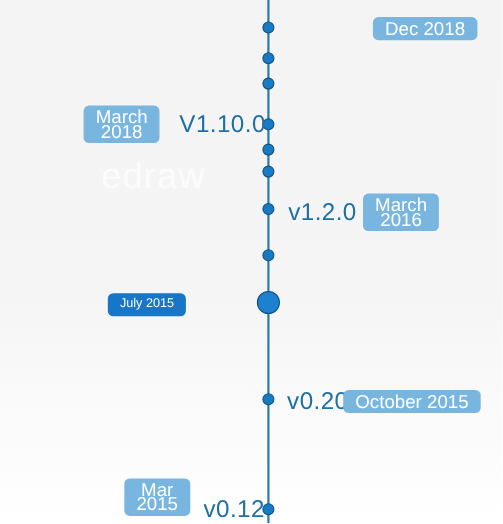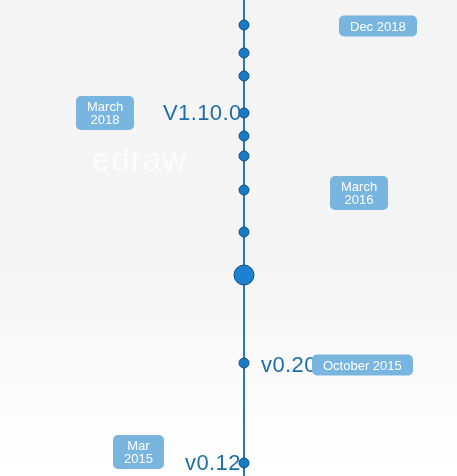--- a/index.html
+++ b/index.html
@@ -77,21 +77,21 @@
     font-family: "Liberation Sans", sans-serif;
   }
   .version-label.right { }
   .version-label.left  { text-align: left; }
 
   .date-badge {
     position: absolute;
     background: #78b6e0;
     color: #ffffff;
     border-radius: 5px;
-    font-size: 13px;
+    font-size: 17px;
     line-height: 13px;
     text-align: center;
     padding: 4px 11px;
     white-space: pre-line;
     transform: translateY(-50%);
     box-sizing: border-box;
     font-family: "Liberation Sans", sans-serif;
   }
   .date-badge.dark {
     background: #1776c8;
@@ -115,24 +115,26 @@
 
   <div class="node small" style="top:25px"></div>
   <div class="date-badge" style="left:339px; top:26px">Dec 2018</div>
 
   <div class="node small" style="top:113px"></div>
   <div class="version-label left" style="left:163px; top:113px">V1.10.0</div>
   <div class="date-badge" style="left:76px; top:113px">March
 2018</div>
 
   <div class="node small" style="top:190px"></div>
+  <div class="version-label right" style="left:262px; top:193px">v1.2.0</div>
   <div class="date-badge" style="left:330px; top:193px">March
 2016</div>
 
   <div class="node large" style="top:275px"></div>
+  <div class="date-badge dark" style="left:98px; top:277px">July 2015</div>
 
   <div class="node small" style="top:363px"></div>
   <div class="version-label right" style="left:261px; top:365px">v0.20</div>
   <div class="date-badge" style="left:312px; top:365px">October 2015</div>
 
   <div class="node small" style="top:463px"></div>
   <div class="version-label left" style="left:185px; top:463px">v0.12</div>
   <div class="date-badge" style="left:113px; top:452px">Mar
 2015</div>
 

